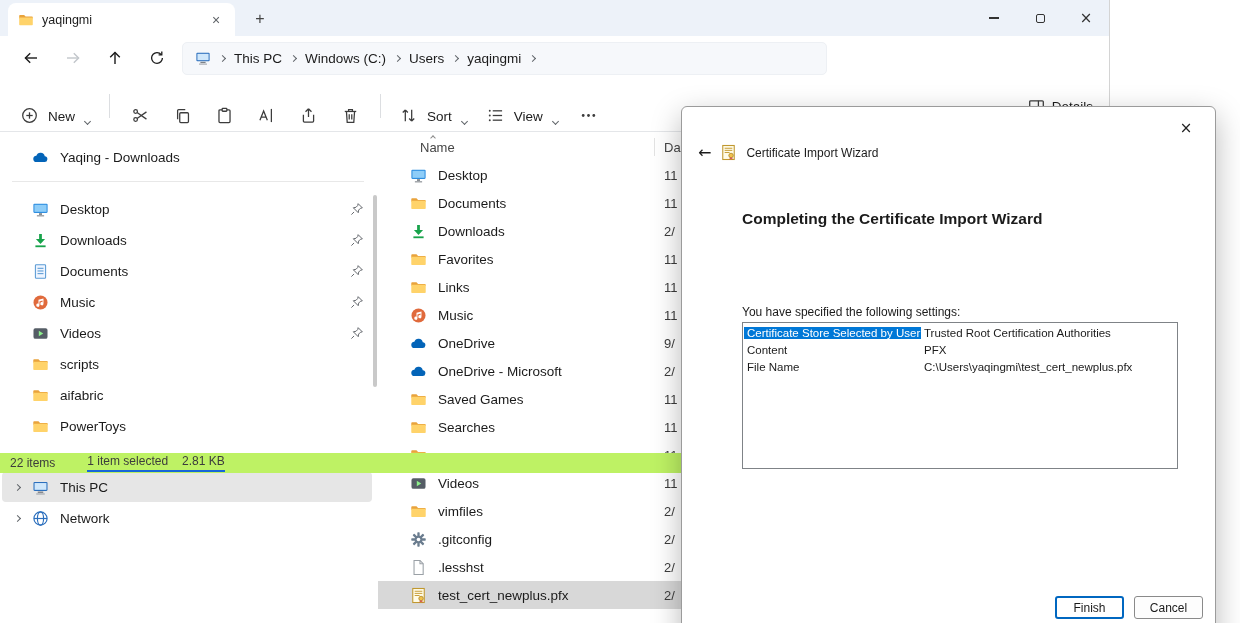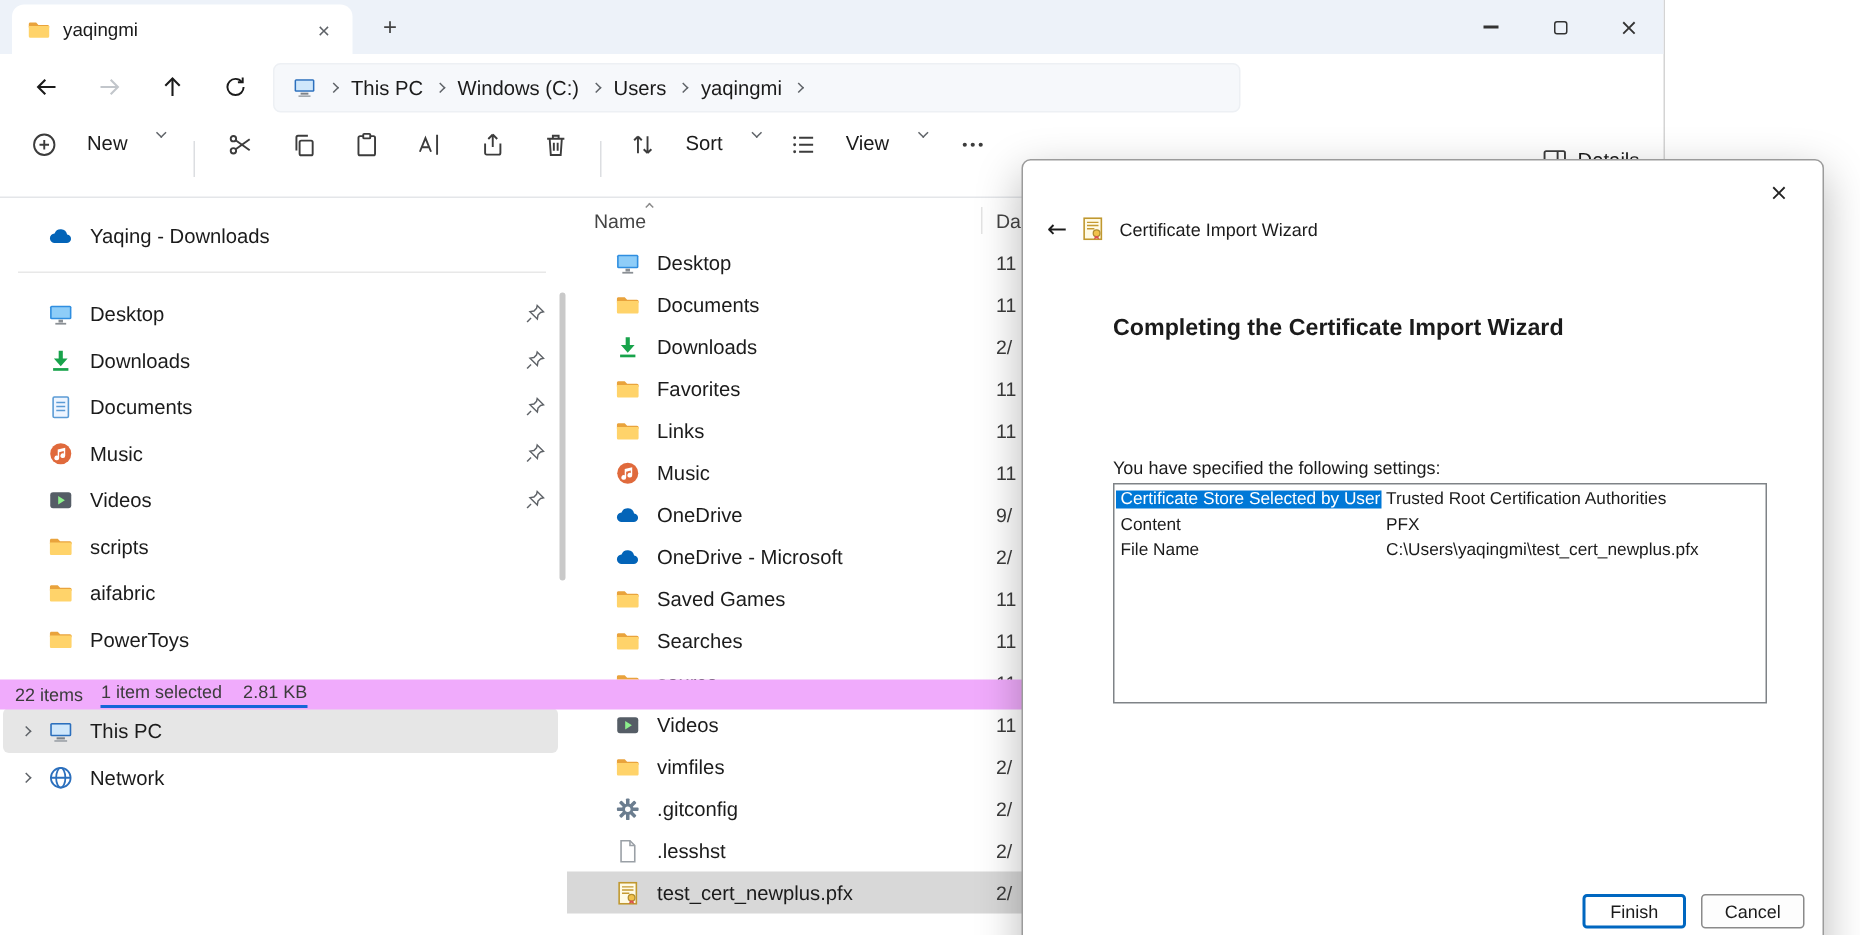--- a/index.html
+++ b/index.html
@@ -27,48 +27,48 @@
 .navbar{display:flex;align-items:center;height:44px;padding-left:10px}
 .navbtn{width:42px;height:34px;display:flex;align-items:center;justify-content:center;border-radius:4px}
 .navbtn .ic{width:16px;height:16px}
 .addressbar{width:645px;height:33px;margin-left:4px;background:#f6f8fb;border:1px solid #edf0f4;border-radius:5px;display:flex;align-items:center;padding:0 12px;gap:9px;font-size:13.5px}
 .crumbs{display:flex;align-items:center;gap:9px}
 .searchbox{width:255px;height:33px;margin-left:10px;background:#f6f8fb;border:1px solid #edf0f4;border-radius:5px;display:flex;align-items:center;padding:0 10px}
 .searchbox input{flex:1;border:none;background:transparent;outline:none;font:13px "Liberation Sans",sans-serif;color:#1b1b1b}
 .searchbox input::placeholder{color:#767b81}
 
 .cmdbar{position:relative;display:flex;align-items:center;height:52px;padding:0 12px;border-bottom:1px solid #e4e6e9;gap:2px}
-.cmdbtn{display:flex;align-items:flex-start;gap:20px;height:36px;padding:0 9px;border-radius:4px;font-size:13.5px}
+.cmdbtn{display:flex;align-items:flex-end;gap:10px;height:36px;padding:0 9px;border-radius:4px;font-size:13.5px}
 .iconbtn{width:40px;justify-content:center;padding:0}
 .vdiv{width:1px;height:24px;background:#dcdee1;margin:0 8px}
 .details-btn{position:absolute;right:16px;top:8px;height:36px;display:flex;align-items:center;gap:7px;font-size:13.5px}
 
 .content{position:absolute;top:133px;left:0;width:1110px;bottom:0;display:flex}
 .sidebar{width:378px;flex:none;position:relative;padding-top:8px}
 .side-item{display:flex;align-items:center;height:30px;margin:1px 6px 1px 2px;padding-left:30px;border-radius:4px;position:relative;font-size:13.5px}
 .side-item .slabel{margin-left:11px;white-space:nowrap}
 .side-item .chevron{position:absolute;left:13px}
 .side-item.selected{background:#e6e6e6}
 .side-sep{height:1px;background:#e8e8e8;margin:9px 14px 12px 12px}
 .side-sep.big{margin:14px 14px 16px 12px}
 .pin{margin-left:auto;margin-right:8px;width:14px;height:14px}
 .side-scrollbar{position:absolute;right:1px;top:62px;width:4px;height:192px;border-radius:2px;background:#c9c9c9}
 
 .filepane{flex:1;position:relative}
 .list-header{position:relative;height:28px;display:flex;align-items:center;font-size:13px;color:#454545}
-.hdr-name{margin-left:18px}
+.hdr-name{margin-left:42px}
 .hdr-caret{position:absolute;left:53px;top:3px;width:4px;height:4px;border-right:1.1px solid #8a8a8a;border-bottom:1.1px solid #8a8a8a;transform:rotate(-135deg)}
 .hdr-divider{position:absolute;left:276px;top:5px;width:1px;height:18px;background:#e3e3e3}
 .hdr-date{position:absolute;left:286px;white-space:nowrap}
 .file-row{display:flex;align-items:center;height:28px;padding-left:32px;position:relative;font-size:13.5px}
 .file-row.selected{background:#d8d8d8}
 .file-row .fname{margin-left:11px;white-space:nowrap}
 .file-row .fdate{position:absolute;left:286px;font-size:13px;color:#3c3c3c;white-space:nowrap}
 
-.statusbar{position:absolute;left:0;bottom:0;height:20px;width:1110px;background:#f0abfc;z-index:3;display:flex;align-items:center;gap:12px;padding-left:10px;font-size:12px;color:#3c3c3c}
+.statusbar{position:absolute;left:0;bottom:0;height:20px;width:1110px;background:#bef264;z-index:3;display:flex;align-items:center;gap:32px;padding-left:10px;font-size:12px;color:#3c3c3c}
 .sel-group{display:inline-flex;gap:14px;border-bottom:2px solid #1766d8;padding-bottom:2px}
 
 
 .dialog{position:absolute;left:681px;top:106px;width:535px;height:545px;background:#fff;border:1px solid #9b9b9b;border-radius:6px;box-shadow:0 10px 30px rgba(0,0,0,.28);z-index:10;font-size:12px}
 .dlg-close{position:absolute;top:8px;right:12px;width:34px;height:26px;display:flex;align-items:center;justify-content:center;font-size:15px;color:#222;font-family:"DejaVu Sans",sans-serif}
 .dlg-header{position:absolute;left:16px;top:36px;display:flex;align-items:center;gap:9px}
 .dlg-back{font-size:16px;color:#1b1b1b;font-family:"DejaVu Sans",sans-serif}
 .dlg-title{font-size:12px}
 .dlg-heading{position:absolute;left:60px;top:103px;font-size:15.5px;font-weight:bold}
 .dlg-line1{position:absolute;left:60px;top:160px}

